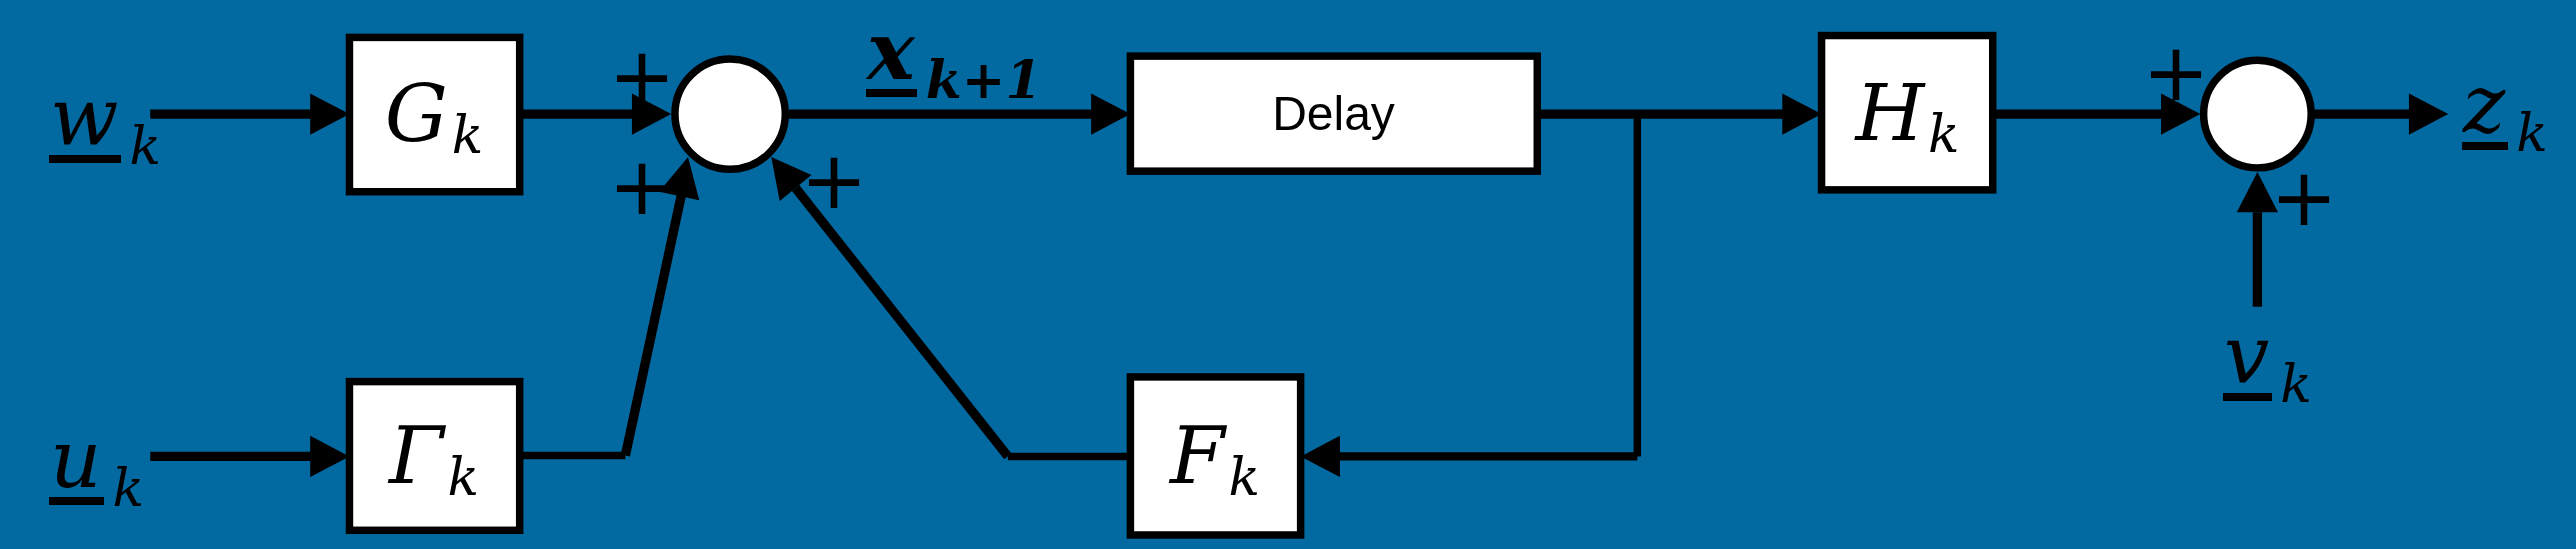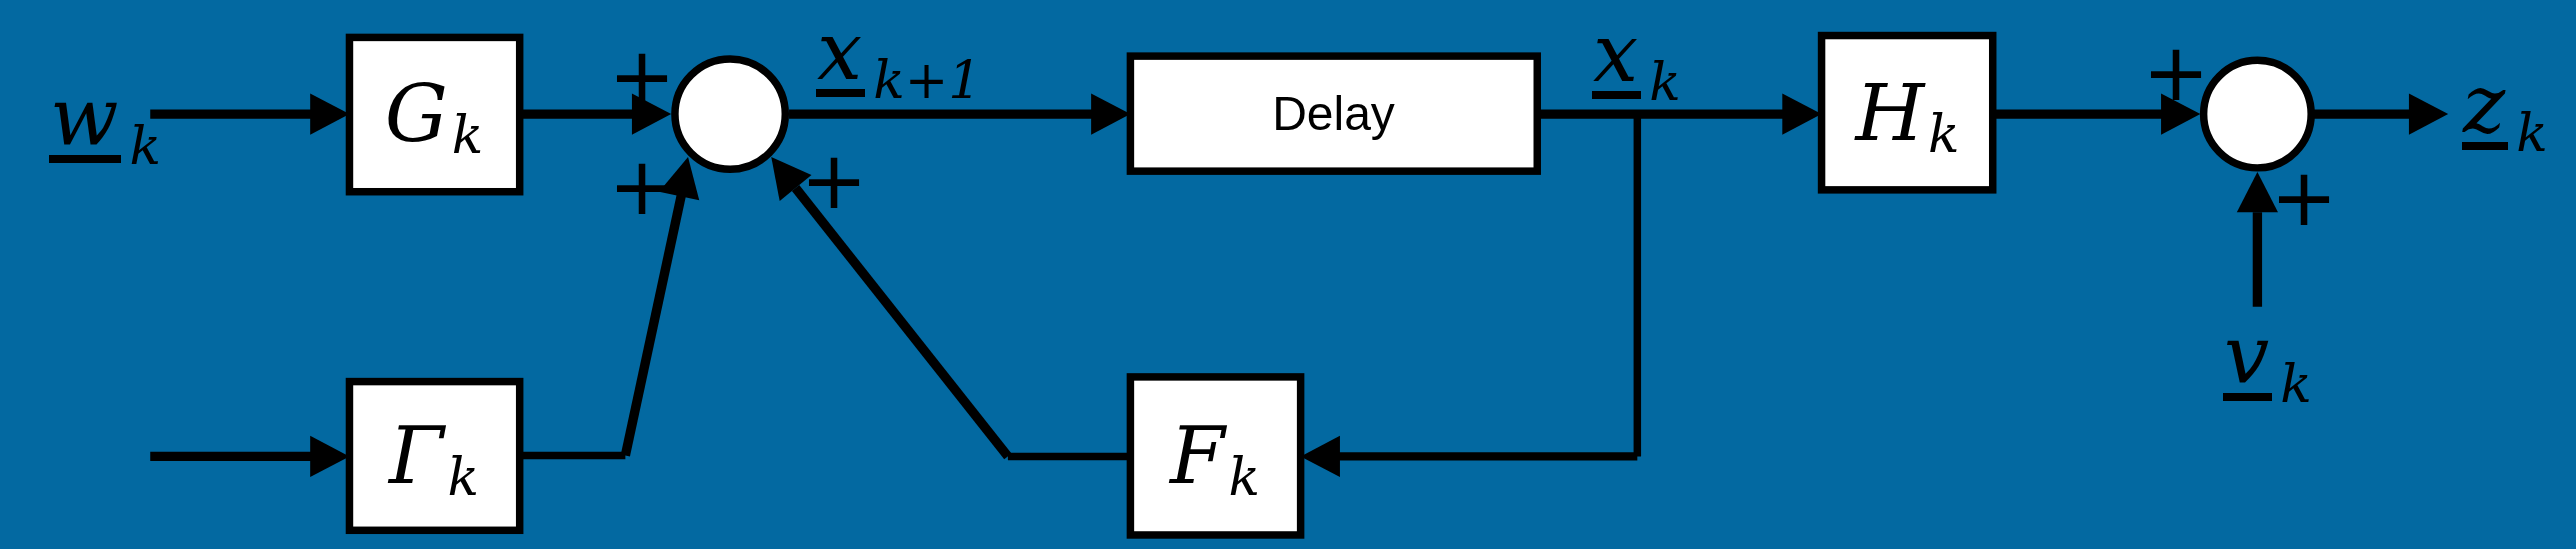--- a/index.html
+++ b/index.html
@@ -102,28 +102,28 @@
     <polygon points="1390,488 1432,466 1432,510" fill="#000"></polygon>
     <polygon points="2413,184 2391,227 2435,227" fill="#000"></polygon>
     <polygon points="735,168 747,214 704,205" fill="#000"></polygon>
     <polygon points="824,168 867,187 833,215" fill="#000"></polygon>
   </svg>
 
   <div class="sig" style="left:49px;top:80px;">
     <span class="base">w</span><span class="msub">k</span>
   </div>
 
+  <div class="sig" style="left:49px;top:422px;">
+    <span class="base">u</span><span class="msub">k</span>
+  </div>
 
-  <div class="sig" style="left:816px;top:14px;">
+  <div class="sig" style="left:866px;top:14px;font-weight:bold;">
     <span class="base">x</span><span class="msub">k+1</span>
   </div>
 
-  <div class="sig" style="left:1592px;top:16px;">
-    <span class="base">x</span><span class="msub">k</span>
-  </div>
 
   <div class="sig" style="left:2223px;top:318px;">
     <span class="base">v</span><span class="msub">k</span>
   </div>
 
   <div class="sig" style="left:2462px;top:67px;">
     <span class="base">z</span><span class="msub">k</span>
   </div>
 
   <div class="blk" style="left:349px;top:37px;width:170px;height:154px;">

